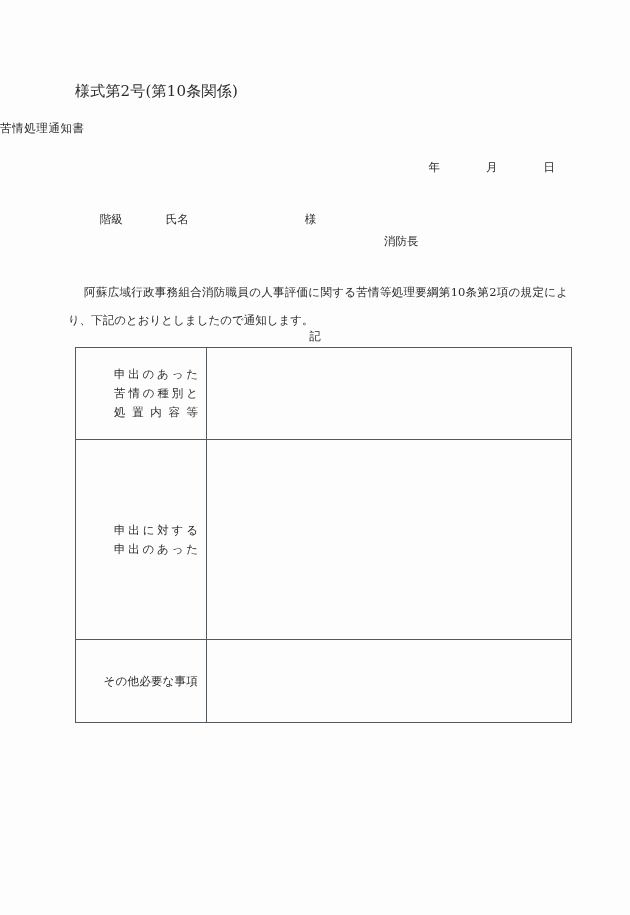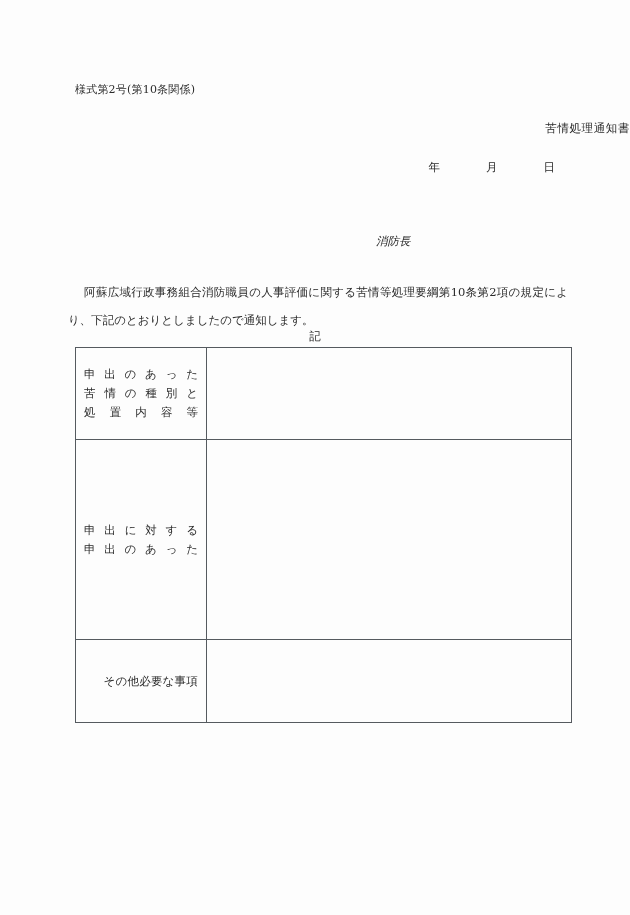--- a/index.html
+++ b/index.html
@@ -20,32 +20,32 @@
     position: absolute;
     inset: 0;
     background: #fdfdfd;
   }
 
   
   .form-no {
     position: absolute;
     left: 75px;
     top: 82px;
-    font-size: 11px;
+    font-size: 15px;
     letter-spacing: 0.2px;
     white-space: nowrap;
   }
 
   
   .doc-title {
     position: absolute;
     left: 0;
     right: 0;
     top: 121px;
-    text-align: right;
+    text-align: left;
     font-size: 11.5px;
     letter-spacing: 0.6px;
   }
 
   
   .date-line {
     position: absolute;
     top: 160px;
     left: 0;
     right: 75px;
@@ -66,24 +66,23 @@
   .recipient .rank { display: inline-block; }
   .recipient .gap1 { display: inline-block; width: 43px; }
   .recipient .name { display: inline-block; }
   .recipient .gap2 { display: inline-block; width: 116px; }
   .recipient .honorific { display: inline-block; }
 
   
   .issuer {
     position: absolute;
     top: 234px;
-    left: 376px;
+    left: 384px;
     font-size: 11.5px;
     white-space: nowrap;
-    font-style: italic;
   }
 
   
   .body-text {
     position: absolute;
     left: 68px;
     top: 278px;
     width: 500px;
     font-size: 11.5px;
     line-height: 28px;
@@ -130,20 +129,21 @@
 
   .label-lines {
     line-height: 19px;
   }
   
   .spread {
     display: block;
     text-align: justify;
     text-align-last: justify;
     white-space: normal;
+    margin-left: 30px;
   }
   .plain-label {
     display: block;
     text-align: right;
     letter-spacing: 0.2px;
   }
 
   
   .footnote {
     position: absolute;
@@ -157,20 +157,23 @@
 <body>
 
 <div class="page">
 
   <div class="form-no">様式第2号(第10条関係)</div>
 
   <div class="doc-title">苦情処理通知書</div>
 
   <div class="date-line">年　　　　月　　　　日</div>
 
+  <div class="recipient">
+    <span class="rank">階級</span><span class="gap1"></span><span class="name">氏名</span><span class="gap2"></span><span class="honorific">様</span>
+  </div>
 
   <div class="issuer">消防長</div>
 
   <div class="body-text">阿蘇広域行政事務組合消防職員の人事評価に関する苦情等処理要綱第10条第2項の規定により、下記のとおりとしましたので通知します。</div>
 
   <div class="ki-mark">記</div>
 
   <table class="form-table">
     <tbody>
       <tr class="row-1">

